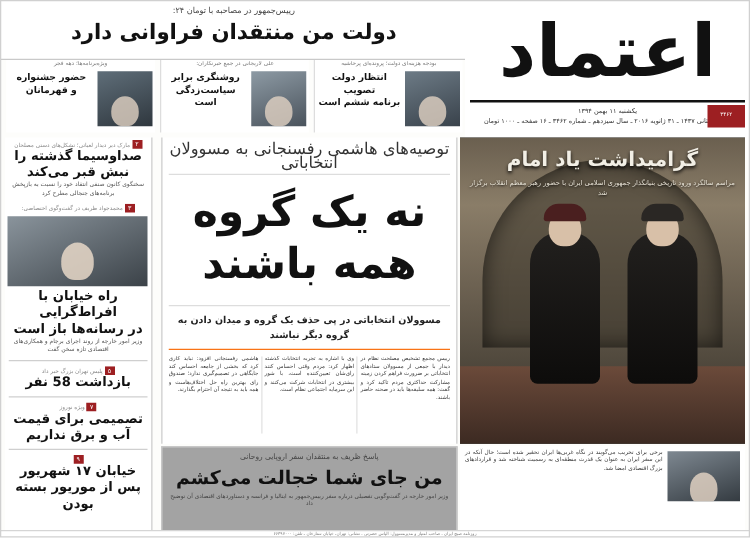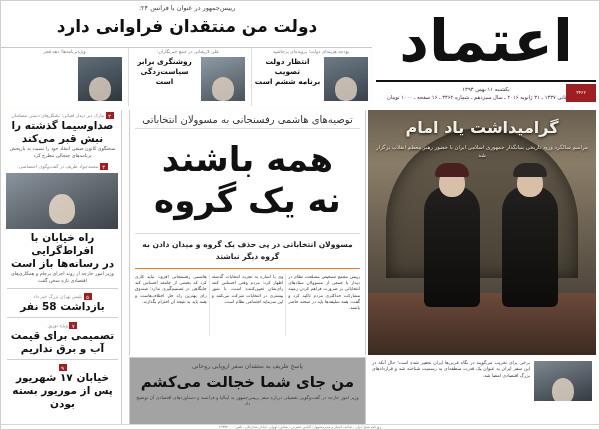--- a/index.html
+++ b/index.html
@@ -322,21 +322,21 @@
     top: 110px; right: 234px;
     width: 237px;
     height: 245px;
     background: #fff;
     border-right: 1px solid #ccc;
     border-left: 1px solid #ccc;
     box-sizing: border-box;
     padding: 4px 5px;
   }
   .lead-kick {
-    font-size: 10px;
+    font-size: 13px;
     color: #333;
     text-align: center;
     line-height: 11px;
     border-bottom: 1px solid #ddd;
     padding-bottom: 3px;
   }
   .lead-title {
     font-size: 34px;
     font-weight: bold;
     color: #111;
@@ -471,21 +471,21 @@
     <div class="masthead-logo">اعتماد</div>
     <div class="masthead-rule"></div>
     <div class="masthead-date">
       <span class="d-line">یکشنبه ۱۱ بهمن ۱۳۹۴</span>
       <span class="d-line">۲۱ ربیع‌الثانی ۱۴۳۷ ـ ۳۱ ژانویه ۲۰۱۶ ـ سال سیزدهم ـ شماره ۳۴۶۲ ـ ۱۶ صفحه ـ ۱۰۰۰ تومان</span>
     </div>
     <div class="masthead-badge">۳۴۶۲</div>
   </div>
 
   <div class="top-head">
-    <div class="kicker">رییس‌جمهور در عنوان با فرانس ۲۴:</div>
+    <div class="kicker">رییس‌جمهور در مصاحبه با تومان ۲۴:</div>
     <div class="title">دولت من منتقدان فراوانی دارد</div>
   </div>
 
   <div class="teaser-strip">
 
     <div class="teaser">
       <div class="t-kick">بودجه هزینه‌ای دولت؛ پرونده‌ای پرحاشیه</div>
       <div class="t-body">
         <div class="t-photo"></div>
         <div class="t-text">
@@ -505,40 +505,44 @@
           <span class="l">سیاست‌زدگی</span>
           <span class="l">است</span>
         </div>
       </div>
     </div>
 
     <div class="teaser">
       <div class="t-kick">ویژه‌برنامه‌ها؛ دهه فجر</div>
       <div class="t-body">
         <div class="t-photo p3"></div>
+        <div class="t-text">
+          <span class="l">حضور جشنواره</span>
+          <span class="l">و قهرمانان</span>
+        </div>
       </div>
     </div>
 
   </div>
 
   <div class="main-photo">
     <div class="mp-wall"></div>
     <div class="mp-arch"></div>
     <div class="mp-carpet"></div>
     <div class="mp-figure mp-fig-a"></div>
     <div class="mp-figure mp-fig-b"></div>
     <div class="mp-caption">گرامیداشت یاد امام</div>
     <div class="mp-caption-sub">مراسم سالگرد ورود تاریخی بنیانگذار جمهوری اسلامی ایران با حضور رهبر معظم انقلاب برگزار شد</div>
   </div>
 
   <div class="lead">
     <div class="lead-kick">توصیه‌های هاشمی رفسنجانی به مسوولان انتخاباتی</div>
     <div class="lead-title">
+      <span class="l">نه یک گروه</span>
       <span class="l">همه باشند</span>
-      <span class="l">نه یک گروه</span>
     </div>
     <div class="lead-deck">مسوولان انتخاباتی در پی حذف یک گروه و میدان دادن به گروه دیگر نباشند</div>
     <div class="lead-cols">
       <p>رییس مجمع تشخیص مصلحت نظام در دیدار با جمعی از مسوولان ستادهای انتخاباتی بر ضرورت فراهم کردن زمینه مشارکت حداکثری مردم تاکید کرد و گفت: همه سلیقه‌ها باید در صحنه حاضر باشند.</p>
       <p>وی با اشاره به تجربه انتخابات گذشته اظهار کرد: مردم وقتی احساس کنند رای‌شان تعیین‌کننده است، با شور بیشتری در انتخابات شرکت می‌کنند و این سرمایه اجتماعی نظام است.</p>
       <p>هاشمی رفسنجانی افزود: نباید کاری کرد که بخشی از جامعه احساس کند جایگاهی در تصمیم‌گیری ندارد؛ صندوق رای بهترین راه حل اختلاف‌هاست و همه باید به نتیجه آن احترام بگذارند.</p>
     </div>
   </div>
 
   <div class="bottom-story">

